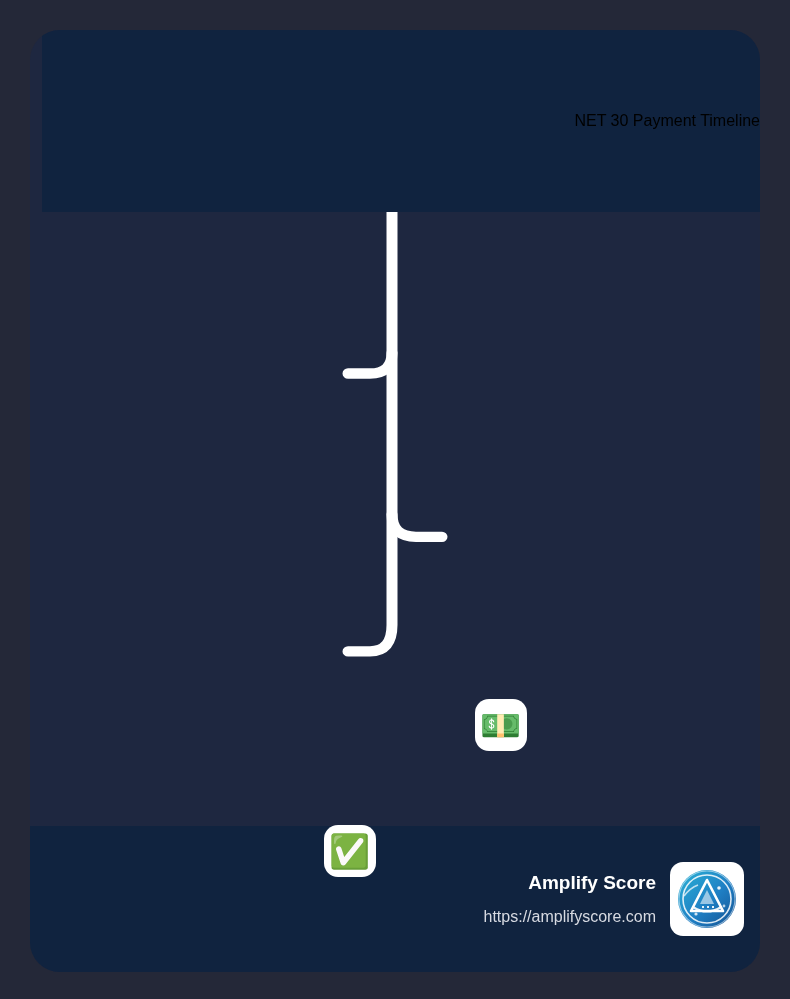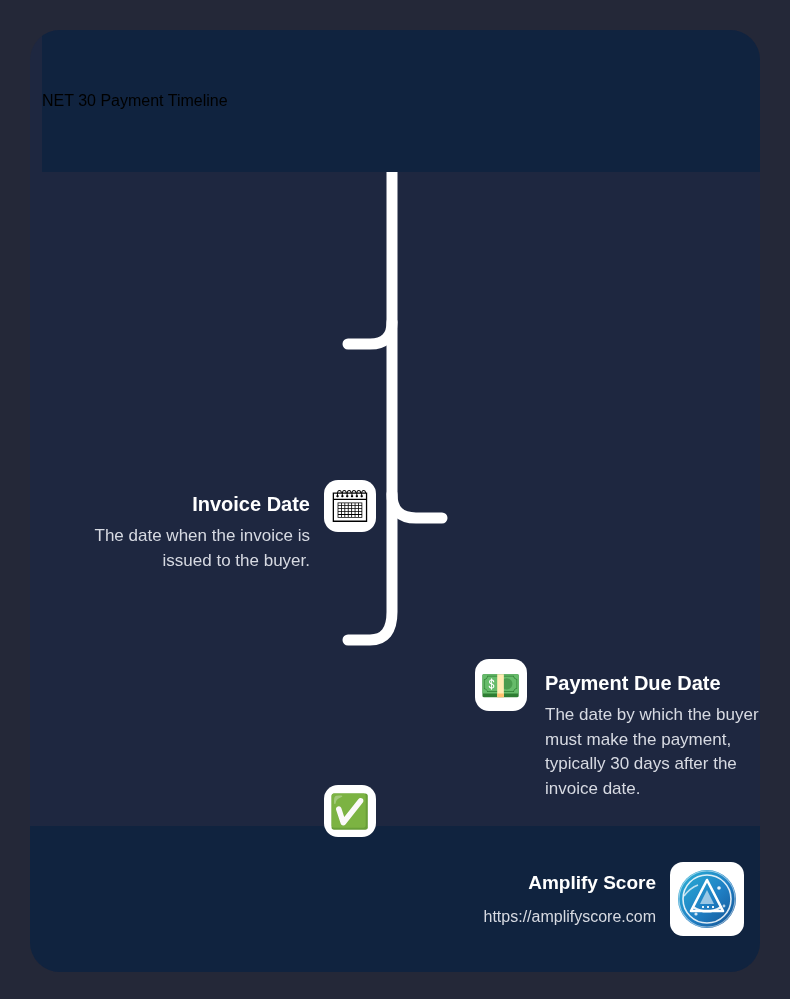--- a/index.html
+++ b/index.html
@@ -20,25 +20,25 @@
     width: 730px;
     height: 942px;
     border-radius: 30px;
     overflow: hidden;
     background: #1e2740;
     display: flex;
     flex-direction: column;
   }
 
   #card-header {
-    height: 142px;
+    height: 182px;
     background: #10233f;
     display: flex;
     align-items: center;
-    justify-content: flex-start;
+    justify-content: flex-end;
     flex: 0 0 auto;
     margin-left: 12px;
   }
 
   #card-body {
     flex: 1 1 auto;
     position: relative;
     background: #1e2740;
   }
 
@@ -153,34 +153,23 @@
 
     <svg id="connector-svg" viewBox="0 0 730 654" preserveAspectRatio="none">
 
       <path d="M 362 0 L 362 440 Q 362 468 340 468 L 318 468" fill="none" stroke="#ffffff" stroke-width="11" stroke-linecap="round"></path>
 
       <path d="M 362 150 Q 362 172 340 172 L 318 172" fill="none" stroke="#ffffff" stroke-width="11" stroke-linecap="round"></path>
 
       <path d="M 362 322 Q 362 346 386 346 L 412 346" fill="none" stroke="#ffffff" stroke-width="11" stroke-linecap="round"></path>
     </svg>
 
-    <div class="step side-left" id="step-0">
-      <div class="step-text">
-        <div class="step-title">Invoice Date</div>
-        <div class="step-desc">The date when the invoice is issued to the buyer.</div>
-      </div>
-      <div class="step-icon">🗓</div>
-    </div>
 
     <div class="step side-right" id="step-1">
       <div class="step-icon">💵</div>
-      <div class="step-text">
-        <div class="step-title">Payment Due Date</div>
-        <div class="step-desc">The date by which the buyer must make the payment, typically 30 days after the invoice date.</div>
-      </div>
     </div>
 
     <div class="step side-left" id="step-2">
       <div class="step-icon">✅</div>
     </div>
 
   </div>
 
   <div id="card-footer">
     <div id="brand-text">

